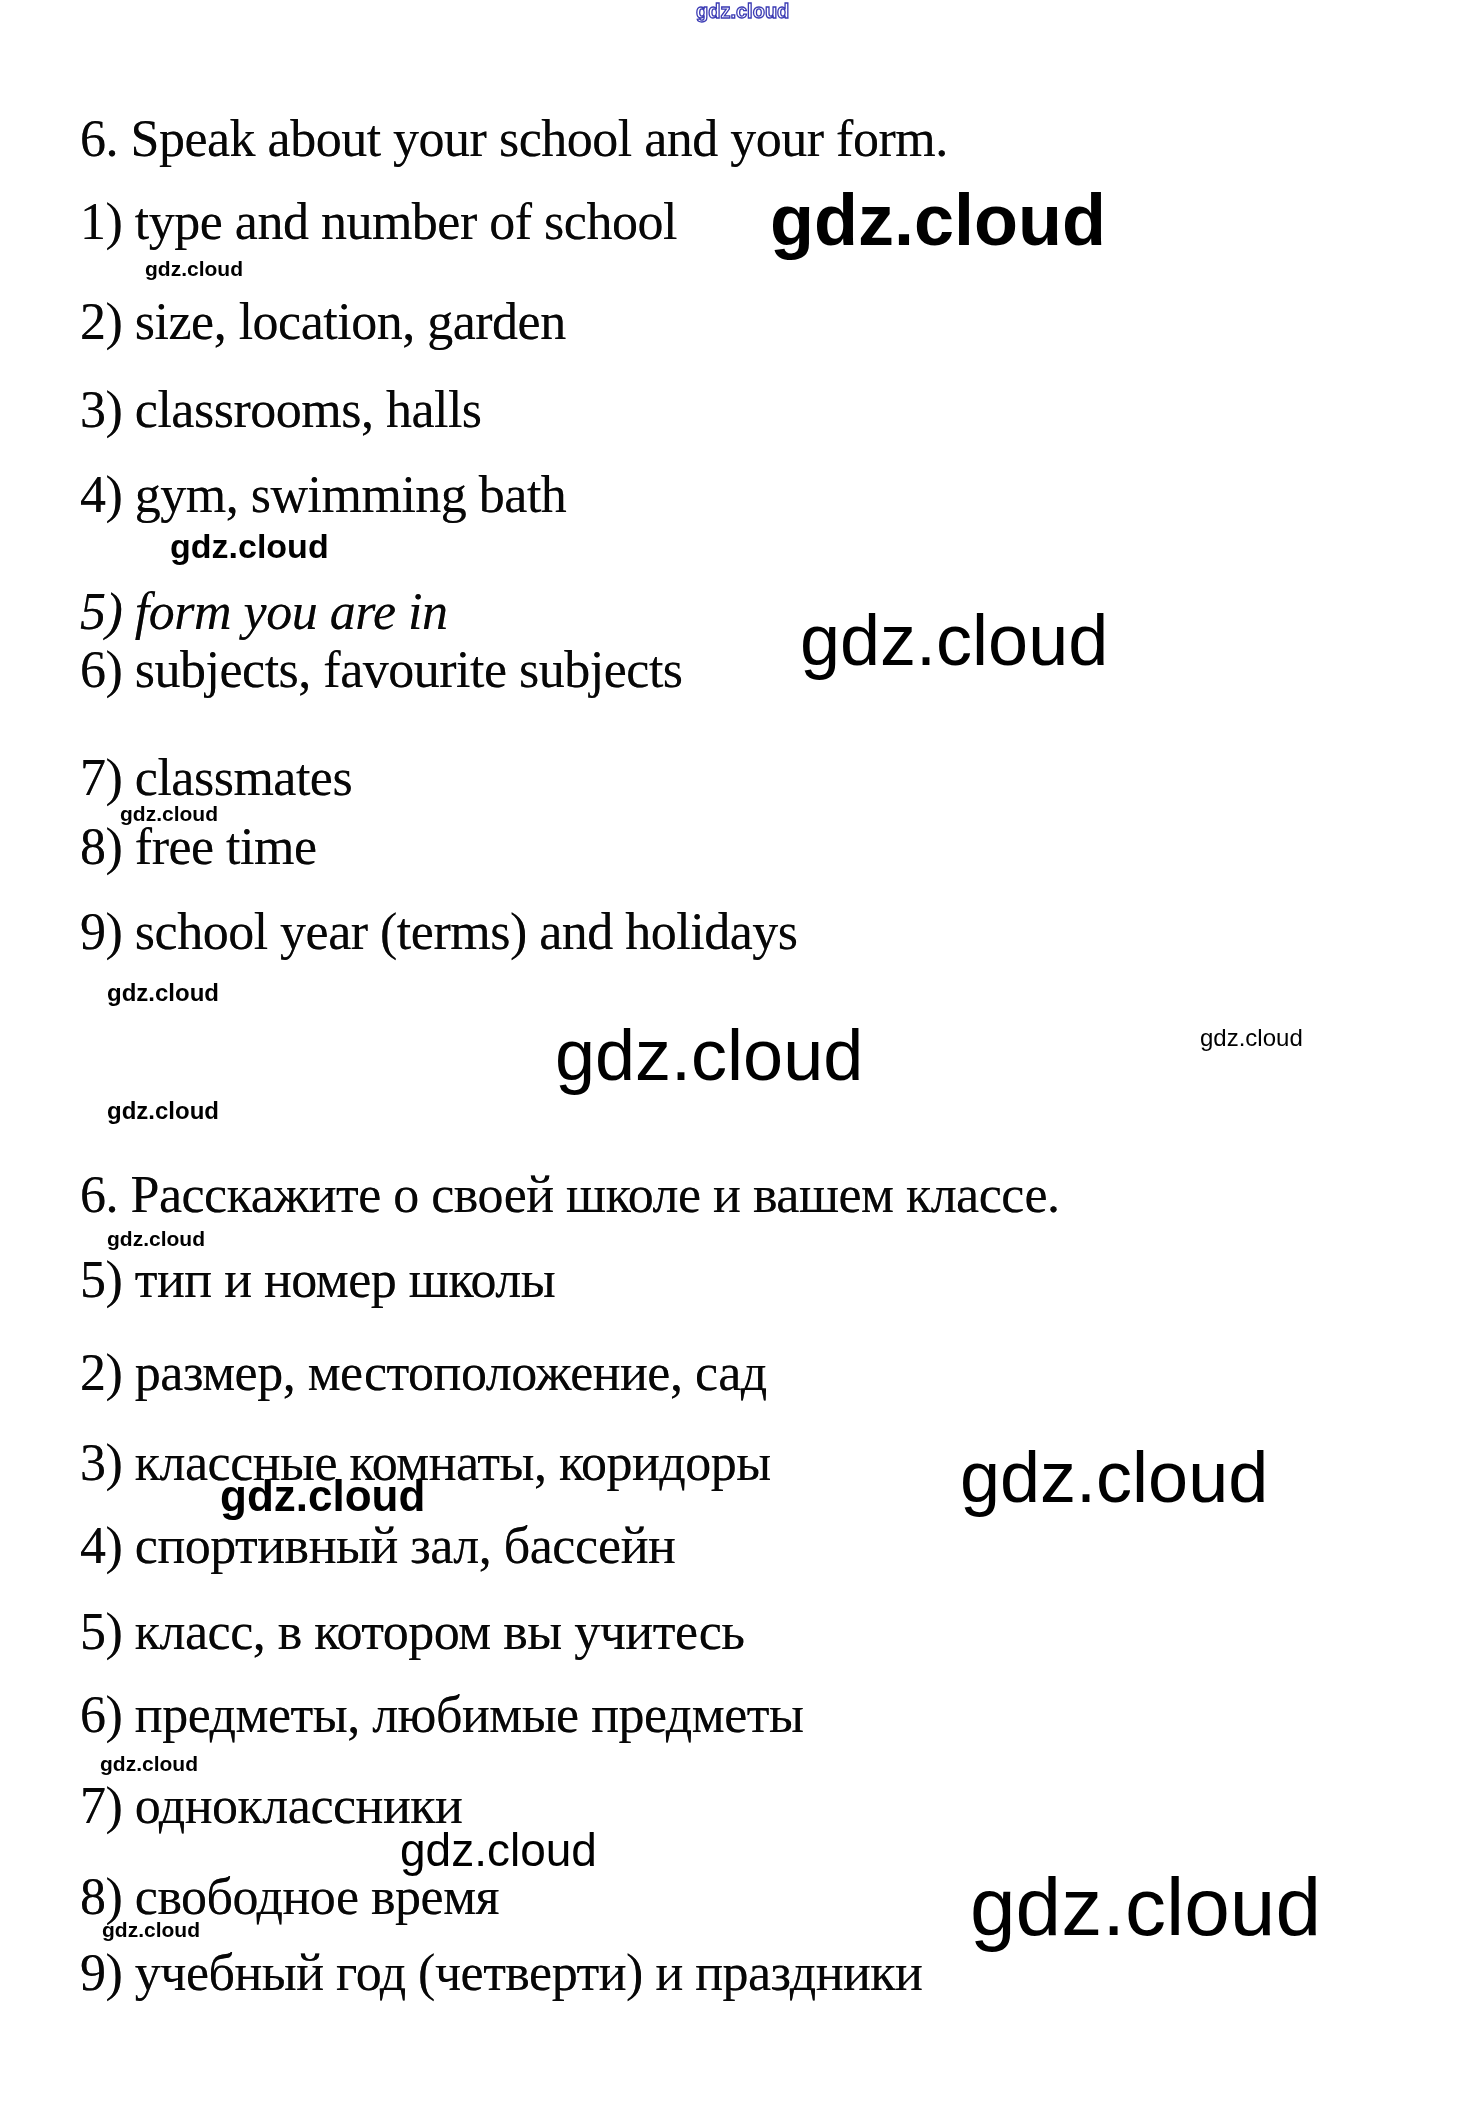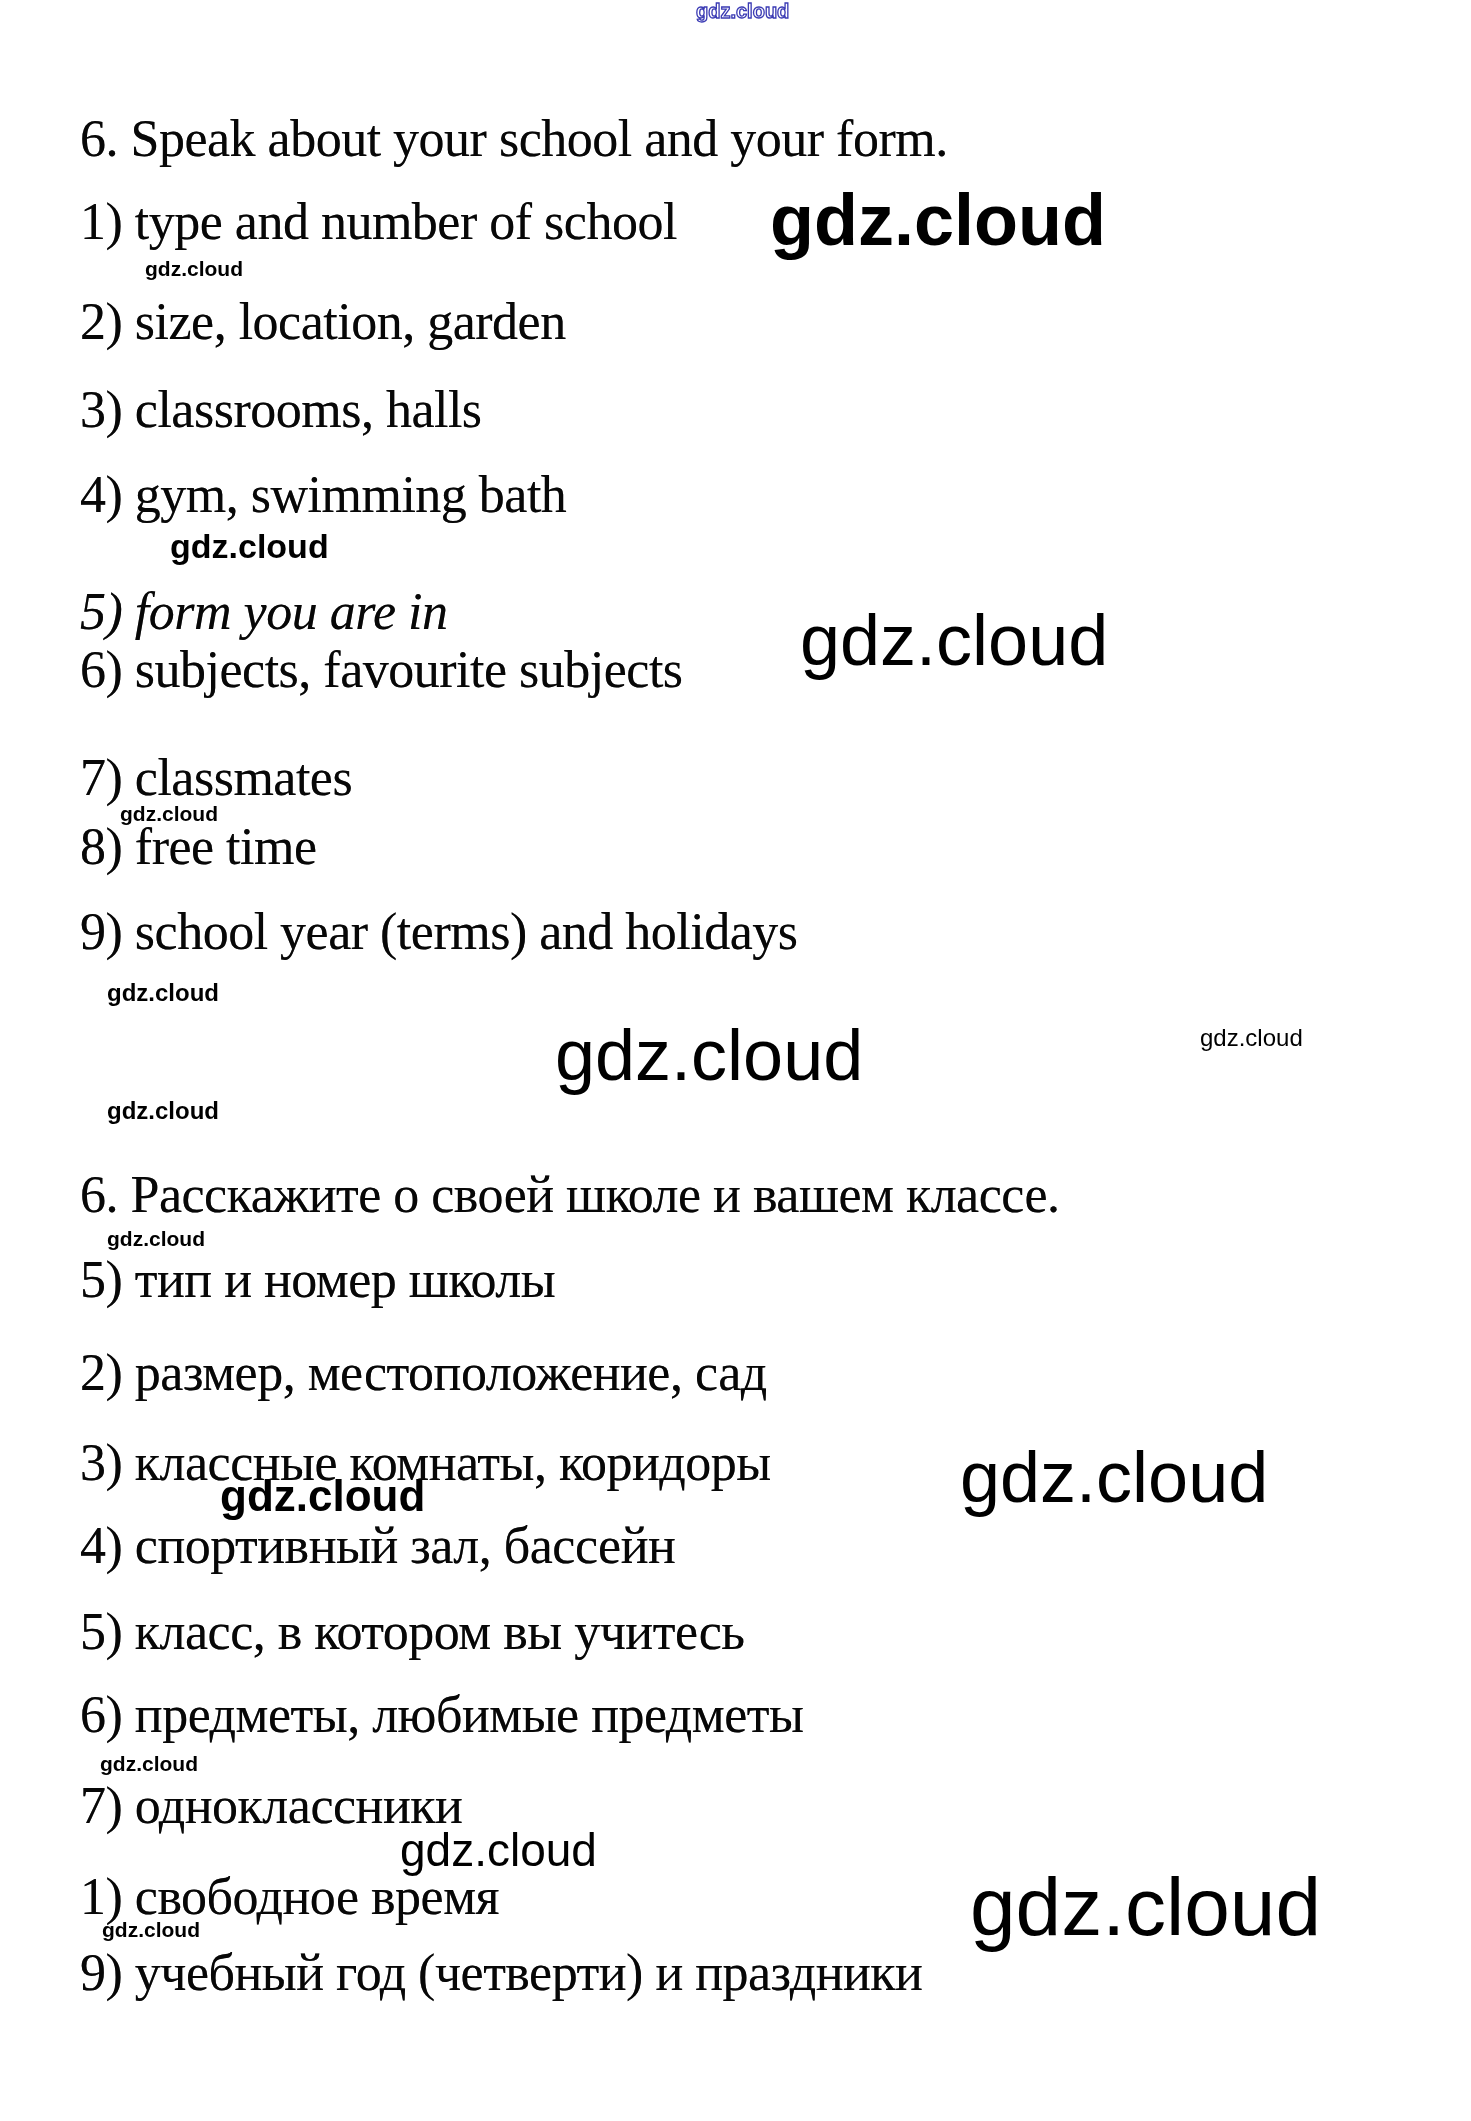--- a/index.html
+++ b/index.html
@@ -85,20 +85,20 @@
   <div class="line" style="top:1520px;">4) спортивный зал, бассейн</div>
   <div class="line" style="top:1606px;">5) класс, в котором вы учитесь</div>
   <div class="line" style="top:1689px;">6) предметы, любимые предметы</div>
 
   <span class="wm" style="left:100px; top:1753px; font-size:21px; font-weight:600;">gdz.cloud</span>
 
   <div class="line" style="top:1780px;">7) одноклассники</div>
 
   <span class="wm" style="left:400px; top:1827px; font-size:46px; font-weight:400;">gdz.cloud</span>
 
-  <div class="line" style="top:1871px;">1) свободное время</div>
+  <div class="line" style="top:1871px;">8) свободное время</div>
 
   <span class="wm" style="left:970px; top:1866px; font-size:82px; font-weight:500;">gdz.cloud</span>
   <span class="wm" style="left:102px; top:1919px; font-size:21px; font-weight:600;">gdz.cloud</span>
 
   <div class="line" style="top:1947px;">9) учебный год (четверти) и праздники</div>
 
 </div>
 
 </body></html>

